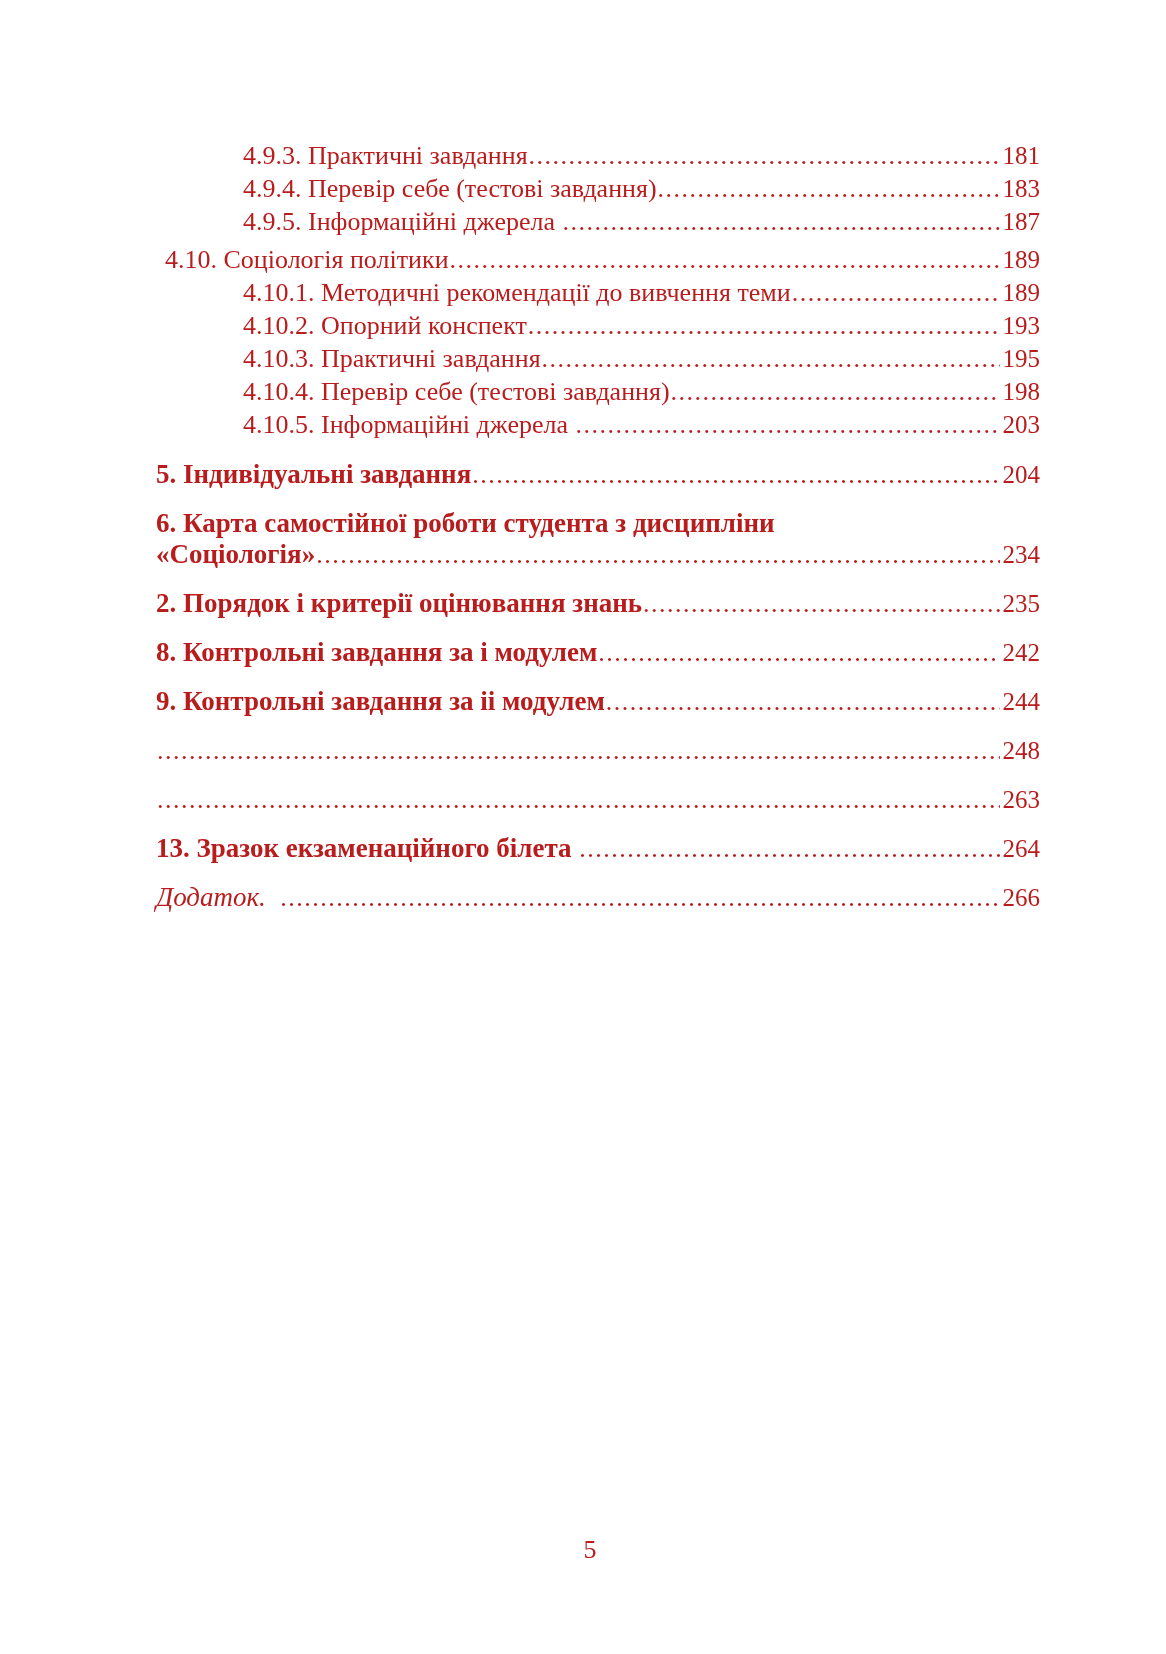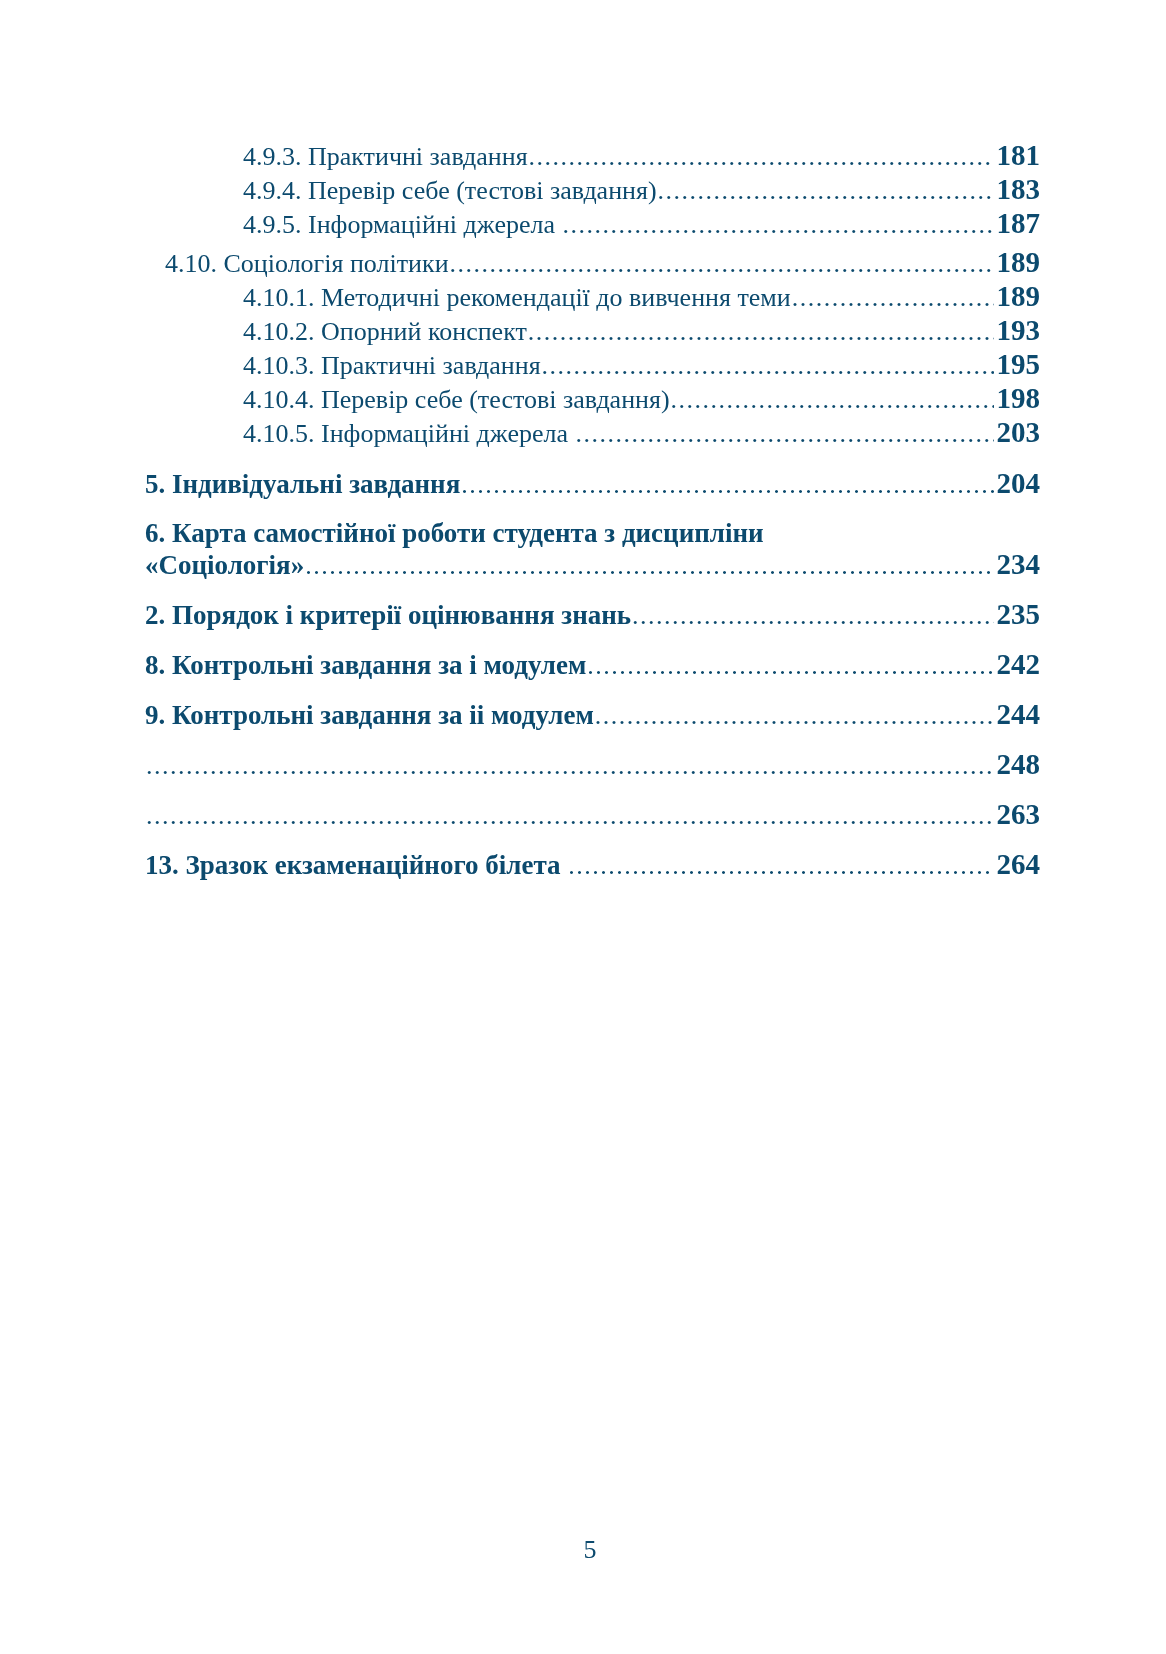--- a/index.html
+++ b/index.html
@@ -6,34 +6,34 @@
     margin: 0;
     padding: 0;
     background: #ffffff;
   }
   .page {
     position: relative;
     width: 1166px;
     height: 1654px;
     background: #ffffff;
     font-family: "Liberation Serif", "DejaVu Serif", serif;
-    color: #0c4a6e;
+    color: #b91c1c;
     overflow: hidden;
   }
   .toc {
     position: absolute;
     left: 140px;
     top: 139px;
     width: 900px;
   }
   .entry { font-size: 26px; line-height: 33px; }
   .entry.level-2 { margin-left: 25px; margin-top: 5px; }
   .entry.level-3 { margin-left: 103px; }
   .entry.level-1 {
-    margin-left: 5px;
+    margin-left: 16px;
     margin-top: 18px;
     font-size: 27px;
     line-height: 31px;
   }
   .entry.bold   { font-weight: bold; }
   .entry.italic { font-style: italic; }
   .line {
     display: flex;
     align-items: baseline;
     width: 100%;
@@ -51,23 +51,23 @@
     font-weight: normal;
     font-style: normal;
   }
   .dots::after {
     content: "........................................................................................................................................................................................................";
     letter-spacing: 1.5px;
     font-size: 26px;
   }
   .pagenum {
     flex: 0 0 auto;
-    font-weight: bold;
+    font-weight: normal;
     font-style: normal;
-    font-size: 29px;
+    font-size: 25px;
   }
   .folio {
     position: absolute;
     left: 140px;
     width: 900px;
     top: 1535px;
     text-align: center;
     font-size: 26px;
     line-height: 30px;
   }
@@ -190,15 +190,22 @@
           <span class="pagenum">263</span>
         </div>
       </div>
       <div class="entry level-1 bold">
         <div class="line">
           <span class="label">13. Зразок екзаменаційного білета </span>
           <span class="dots"></span>
           <span class="pagenum">264</span>
         </div>
       </div>
+      <div class="entry level-1 italic">
+        <div class="line">
+          <span class="label">Додаток.  </span>
+          <span class="dots"></span>
+          <span class="pagenum">266</span>
+        </div>
+      </div>
     </div>
   <div class="folio">5</div>
 </div>
 
 </body></html>

